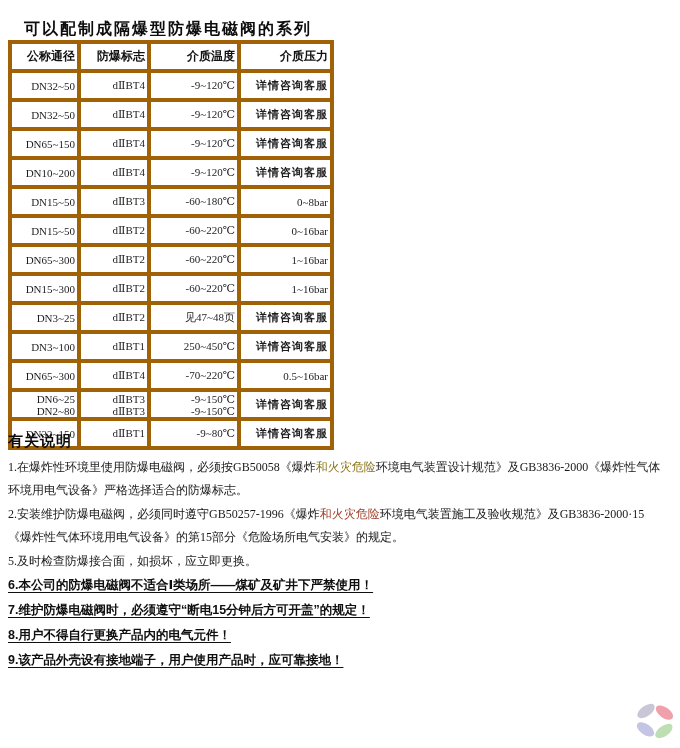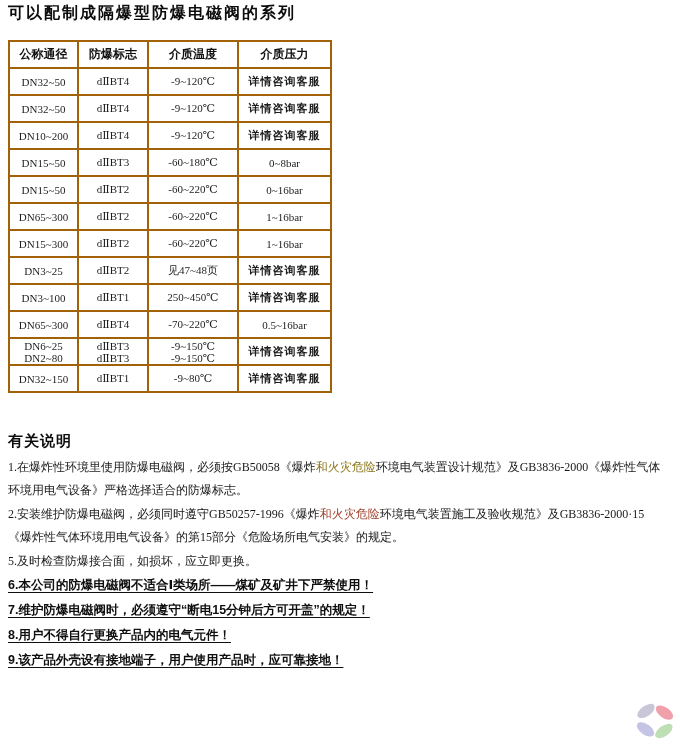--- a/index.html
+++ b/index.html
@@ -1,32 +1,32 @@
 <!DOCTYPE html>
 <html><head>
 <meta charset="utf-8">
 <style>
   html,body{margin:0;padding:0;}
   body{
     width:680px;height:748px;position:relative;background:#ffffff;
     font-family:"Liberation Serif","DejaVu Serif",serif;color:#1a1a1a;overflow:hidden;
   }
   .page-title{
-    position:absolute;left:8px;top:3px;margin:0;
+    position:absolute;left:8px;top:3px;margin:16px;
     font-family:Liberation Mono, monospace;
     font-weight:bold;font-size:16px;letter-spacing:2px;color:#0d0d0d;
   }
   table.spec{
     position:absolute;left:8px;top:40px;
     border-collapse:collapse;table-layout:fixed;
     border:2px solid #222;
   }
   table.spec th, table.spec td{
-    border:2px solid #a16207;
-    text-align:center;vertical-align:middle;
+    border:4px solid #a16207;
+    text-align:right;vertical-align:middle;
     padding:0 2px;overflow:hidden;
   }
   table.spec th{
     height:25px;
     font-family:"Liberation Sans","DejaVu Sans",sans-serif;
     font-weight:bold;font-size:12px;color:#111;
   }
   table.spec td{
     height:25px;
     font-size:11px;color:#1d1d1d;
@@ -94,20 +94,26 @@
   </thead>
   <tbody>
     <tr>
       <td class="c-dn">DN32~50</td>
       <td>dⅡBT4</td>
       <td>-9~120℃</td>
       <td class="svc">详情咨询客服</td>
     </tr>
     <tr>
       <td class="c-dn">DN32~50</td>
+      <td>dⅡBT4</td>
+      <td>-9~120℃</td>
+      <td class="svc">详情咨询客服</td>
+    </tr>
+    <tr>
+      <td class="c-dn">DN65~150</td>
       <td>dⅡBT4</td>
       <td>-9~120℃</td>
       <td class="svc">详情咨询客服</td>
     </tr>
     <tr>
       <td class="c-dn">DN10~200</td>
       <td>dⅡBT4</td>
       <td>-9~120℃</td>
       <td class="svc">详情咨询客服</td>
     </tr>

